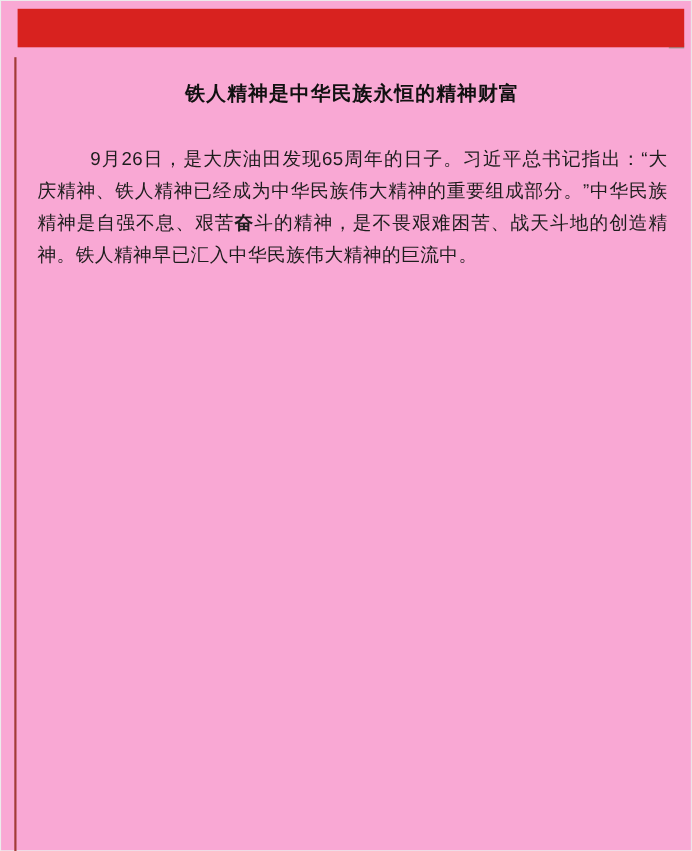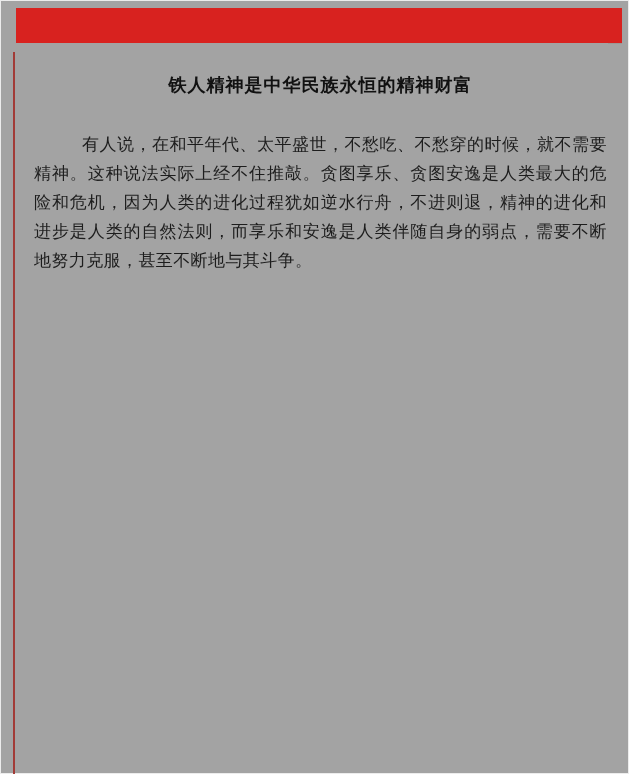--- a/index.html
+++ b/index.html
@@ -64,31 +64,31 @@
     text-align: justify;
     text-indent: 48px;
     margin: 0 0 5px 0;
     letter-spacing: 0.4px;
   }
   .para b { font-weight: bold; }
 </style>
 </head>
 <body>
 
-<div class="page" style="background-color: #a3a3a3;">
+<div class="page" style="background-color: #f9a8d4;">
 
   <div class="banner-shadow" style="background-color: rgb(155, 152, 149);"></div>
 
   <div class="banner" style="background-color: rgb(216, 34, 31);"></div>
 
   <div class="accent-line" style="background-color: rgb(162, 59, 55);"></div>
 
   <div class="content" style="color: rgb(29, 29, 29);">
 
     <h1 class="title" style="color: rgb(17, 17, 17);">铁人精神是中华民族永恒的精神财富</h1>
 
+    <p class="para">9月26日，是大庆油田发现65周年的日子。习近平总书记指出：“大庆精神、铁人精神已经成为中华民族伟大精神的重要组成部分。”中华民族精神是自强不息、艰苦<b>奋</b>斗的精神，是不畏艰难困苦、战天斗地的创造精神。铁人精神早已汇入中华民族伟大精神的巨流中。</p>
 
-    <p class="para">有人说，在和平年代、太平盛世，不愁吃、不愁穿的时候，就不需要精神。这种说法实际上经不住推敲。贪图享乐、贪图安逸是人类最大的危险和危机，因为人类的进化过程犹如逆水行舟，不进则退，精神的进化和进步是人类的自然法则，而享乐和安逸是人类伴随自身的弱点，需要不断地努力克服，甚至不断地与其斗争。</p>
 
 
 
   </div>
 </div>
 
 </body></html>

